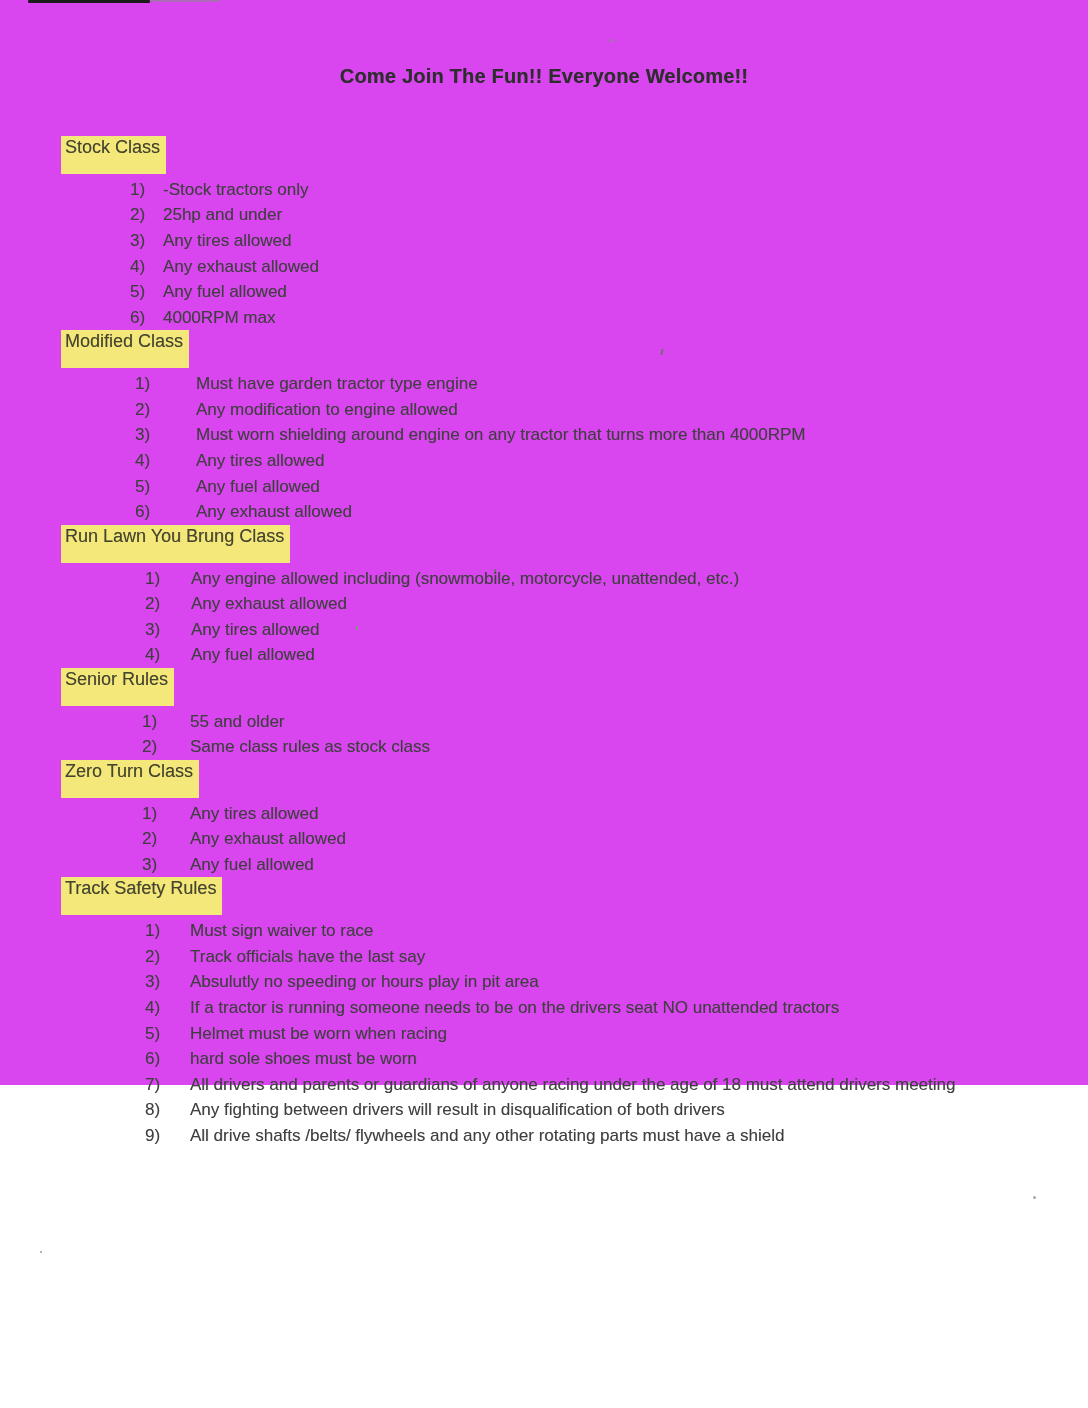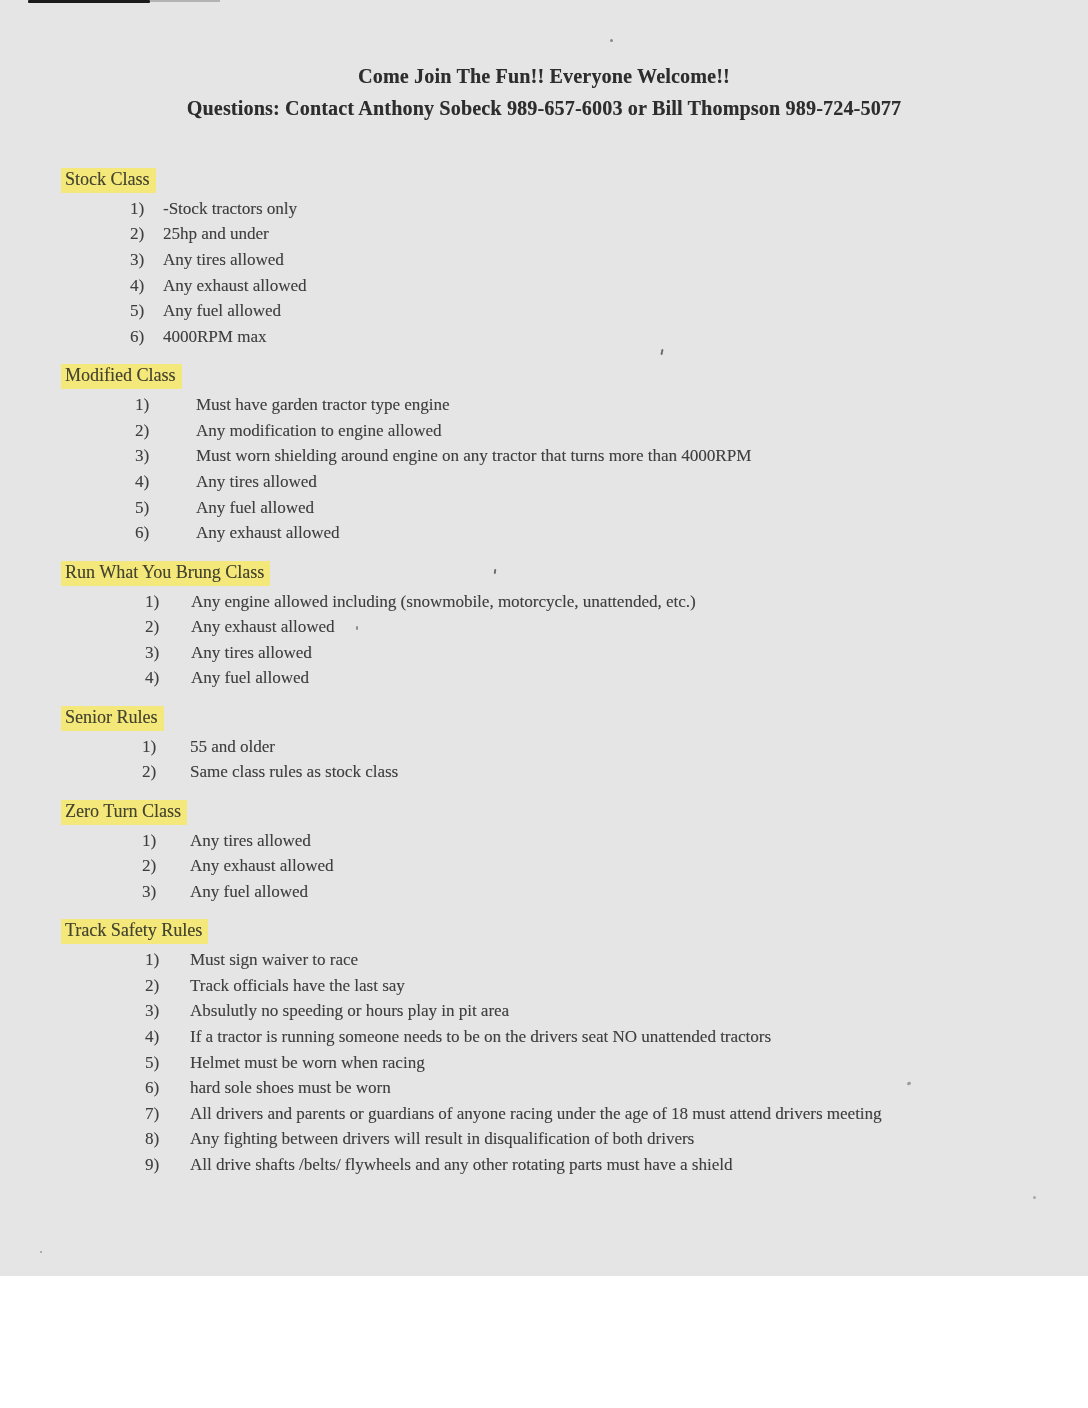--- a/index.html
+++ b/index.html
@@ -11,46 +11,45 @@
     width: 1088px;
     height: 1408px;
     position: relative;
     font-family: "Liberation Sans", sans-serif;
     color: #3f3f3f;
     overflow: hidden;
   }
   .page {
     position: relative;
     width: 1088px;
-    height: 1276px;
-    background: #e5e5e5;
-    font-family: Liberation Serif, serif;
+    height: 1085px;
+    background: #d946ef;
   }
   
   .header {
     padding-top: 60px;
     text-align: center;
     font-weight: 700;
     font-size: 20px;
     line-height: 32px;
     color: #2d2d2d;
     letter-spacing: 0.2px;
     text-shadow: 0.3px 0.3px 0.4px rgba(45,45,45,0.45);
   }
   
   .content {
     margin-left: 65px;
     margin-top: 44px;
   }
   .section { position: relative; }
-  .section:not(:first-child) { margin-top: 15px; }
+  .section:not(:first-child) { }
   h2.hl {
     display: inline-block;
     margin: 0 0 0 -4px;
-    padding: 2px 6px 3px 4px;
+    padding: 2px 6px 16px 4px;
     font-size: 18px;
     font-weight: 400;
     line-height: 1.1;
     color: #44442f;
     background: #f5e87b;
     text-shadow: 0.3px 0.3px 0.3px rgba(68,68,47,0.4);
   }
   ul.rules {
     list-style: none;
     margin: 3px 0 0 0;
@@ -95,21 +94,20 @@
   <div class="artifact art-s1"></div>
   <div class="artifact art-s2"></div>
   <div class="artifact art-s3"></div>
   <div class="artifact art-s4"></div>
   <div class="artifact art-s5"></div>
   <div class="artifact art-s6"></div>
   <div class="artifact art-s7"></div>
 
   <header class="header">
     <div>Come Join The Fun!!  Everyone Welcome!!</div>
-    <div>Questions:  Contact Anthony Sobeck 989-657-6003 or Bill Thompson 989-724-5077</div>
   </header>
 
   <main class="content">
 
     <section class="section sec-stock">
       <h2 class="hl">Stock Class</h2>
       <ul class="rules">
         <li>
             <span class="num">1)</span>
             <span class="txt">-Stock tractors only</span>
@@ -161,21 +159,21 @@
             <span class="txt">Any fuel allowed</span>
           </li>
         <li>
             <span class="num">6)</span>
             <span class="txt">Any exhaust allowed</span>
           </li>
       </ul>
     </section>
 
     <section class="section sec-run">
-      <h2 class="hl">Run What You Brung Class</h2>
+      <h2 class="hl">Run Lawn You Brung Class</h2>
       <ul class="rules">
         <li>
             <span class="num">1)</span>
             <span class="txt">Any engine allowed including (snowmobile, motorcycle, unattended, etc.)</span>
           </li>
         <li>
             <span class="num">2)</span>
             <span class="txt">Any exhaust allowed</span>
           </li>
         <li>

